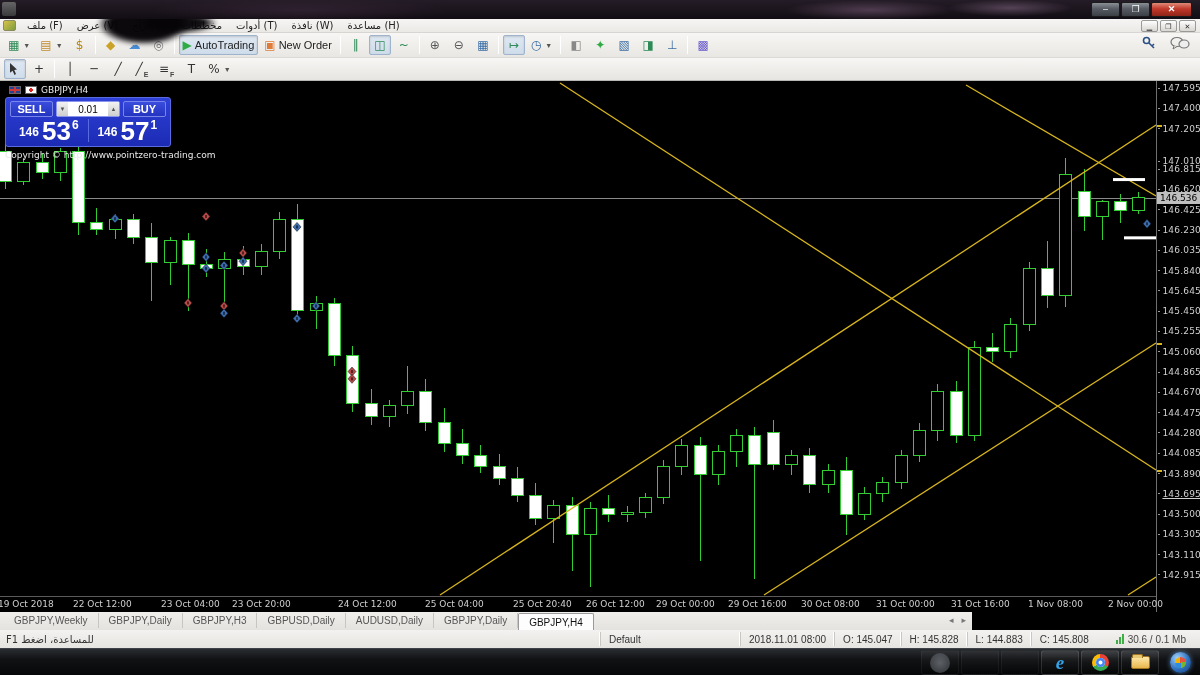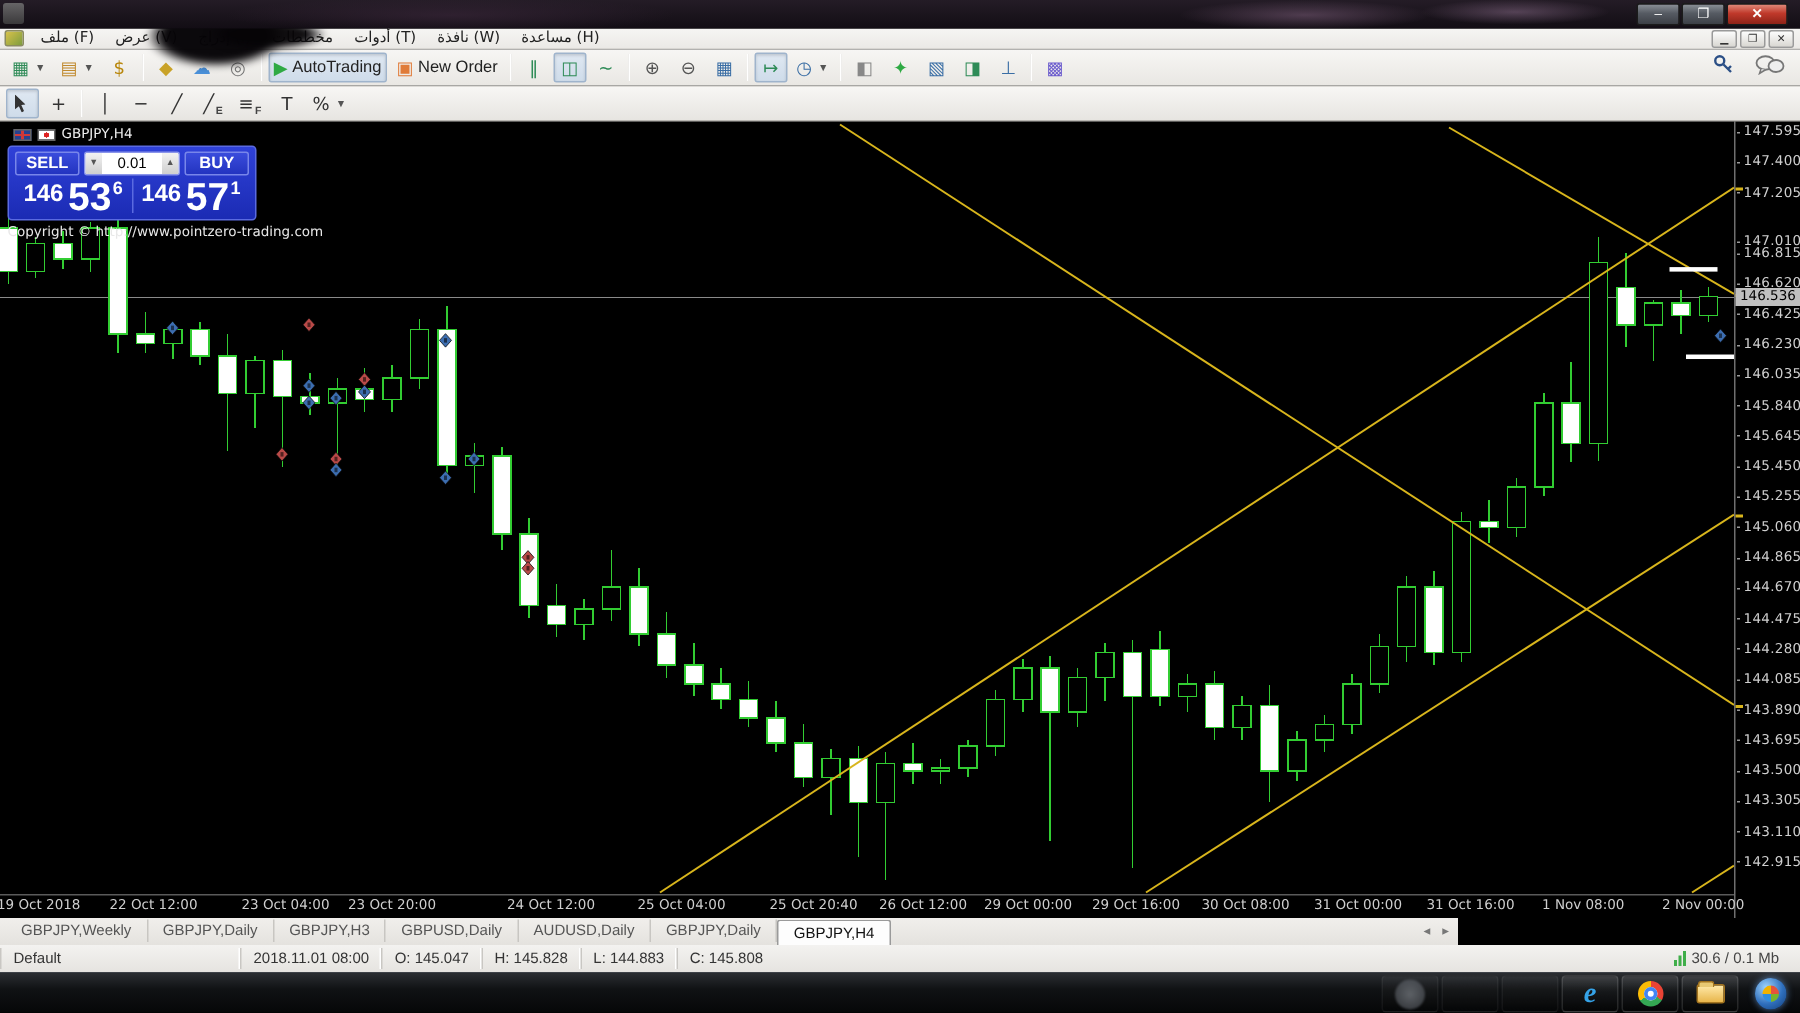--- a/index.html
+++ b/index.html
@@ -85,21 +85,21 @@
   .pbtn{flex:1;text-align:center;font-size:11px;font-weight:bold;color:#fff;
     background:linear-gradient(#3costly,#2334c0);background:linear-gradient(#3a4cdc,#2334c0);
     border:1px solid #7886ea;border-radius:2px;height:16px;line-height:15px;}
   #lotbox{display:flex;align-items:center;height:16px;border:1px solid #8b95ea;border-radius:2px;background:#fff;overflow:hidden;}
   .spin{width:11px;height:100%;background:linear-gradient(#f2f2f2,#cfcfcf);color:#555;font-size:6px;
     display:flex;align-items:center;justify-content:center;}
   #lotval{width:40px;text-align:center;color:#000;font-size:10px;}
   #prices{display:flex;margin-top:2px;}
   .phalf{flex:1;display:flex;align-items:flex-end;justify-content:center;padding:1px 0 0;}
   .phalf.sell{border-right:1px solid #5a6ae0;}
-  .psmall{font-size:16px;font-weight:bold;margin-right:3px;line-height:1;transform:translateY(-4px);}
+  .psmall{font-size:12px;font-weight:bold;margin-right:3px;line-height:1;transform:translateY(-4px);}
   .pbig{font-size:26px;font-weight:bold;line-height:.85;}
   .psup{font-size:12px;font-weight:bold;transform:translateY(-10px);margin-left:1px;}
   #copyright{position:absolute;left:5px;top:150px;z-index:15;color:#e8e8e8;font-size:9px;
     font-family:"DejaVu Sans",sans-serif;}
 
   
   #tabbar{position:absolute;left:0;top:612px;width:972px;height:18px;background:linear-gradient(#f1efec,#e4e2de);
     display:flex;align-items:flex-end;padding-left:4px;z-index:40;font-size:10px;color:#555;}
   .tab{padding:2px 10px 2px;border-right:1px solid #c8c6c2;display:flex;align-items:center;height:15px;}
   .tab.active{background:#fdfdfd;border:1px solid #9a9a9a;border-bottom:none;height:17px;color:#111;border-radius:2px 2px 0 0;}
@@ -485,21 +485,21 @@
       <div class="tick" style="top: 204.9px;">145.645</div>
       <div class="tick" style="top: 225.19px;">145.450</div>
       <div class="tick" style="top: 245.48px;">145.255</div>
       <div class="tick" style="top: 265.77px;">145.060</div>
       <div class="tick" style="top: 286.06px;">144.865</div>
       <div class="tick" style="top: 306.35px;">144.670</div>
       <div class="tick" style="top: 326.64px;">144.475</div>
       <div class="tick" style="top: 346.93px;">144.280</div>
       <div class="tick" style="top: 367.22px;">144.085</div>
       <div class="tick" style="top: 387.51px;">143.890</div>
-      <div class="tick" style="top: 407.8px;">143.695</div>
+      <div class="tick" style="top: 407.8px; text-decoration: underline;">143.695</div>
       <div class="tick" style="top: 428.09px;">143.500</div>
       <div class="tick" style="top: 448.38px;">143.305</div>
       <div class="tick" style="top: 468.67px;">143.110</div>
       <div class="tick" style="top: 488.96px;">142.915</div>
       <div class="ytick" style="top: 44px;"></div>
       <div class="ytick" style="top: 115px;"></div>
       <div class="ytick" style="top: 262px;"></div>
       <div class="ytick" style="top: 389px;"></div>
       <div id="price-tag" style="top: 111.2px;">146.536</div>
     </div>
@@ -564,21 +564,22 @@
       <div class="tab">GBPJPY,Daily</div>
       <div class="tab active">GBPJPY,H4</div>
     </div>
   <div id="tabscroll">
     <span>◂</span>
     <span>▸</span>
   </div>
 </div>
 
 <div id="statusbar">
-  <div class="sect" style="width:160px;">Default</div>
+  <div id="help-text" class="ar" dir="rtl" style="text-align:left;">للمساعدة، اضغط F1</div>
+  <div class="sect" style="width:140px;">Default</div>
   <div class="sect">2018.11.01 08:00</div>
   <div class="sect">O: 145.047</div>
   <div class="sect">H: 145.828</div>
   <div class="sect">L: 144.883</div>
   <div class="sect">C: 145.808</div>
   <div id="conn">
     <span class="connbars">
       <i style="height:4px"></i>
         <i style="height:7px"></i>
         <i style="height:10px"></i>

